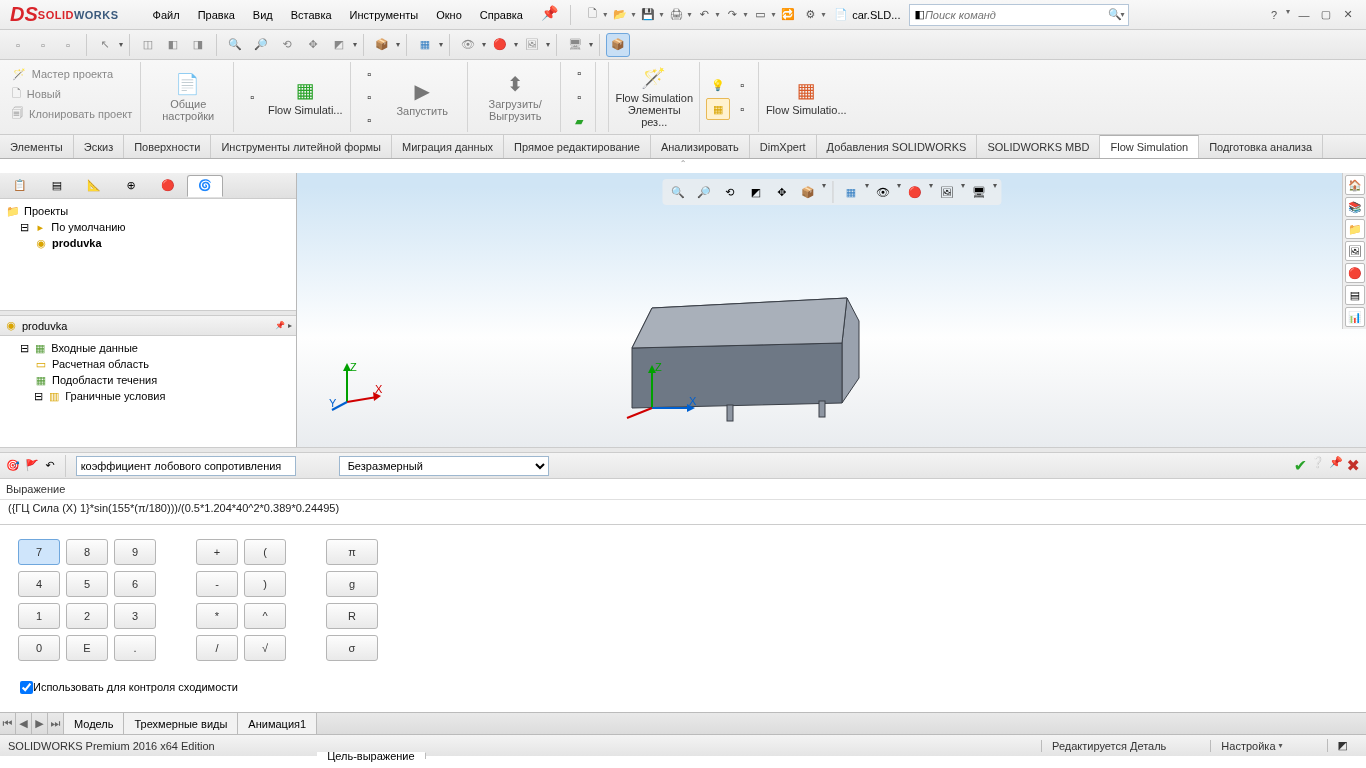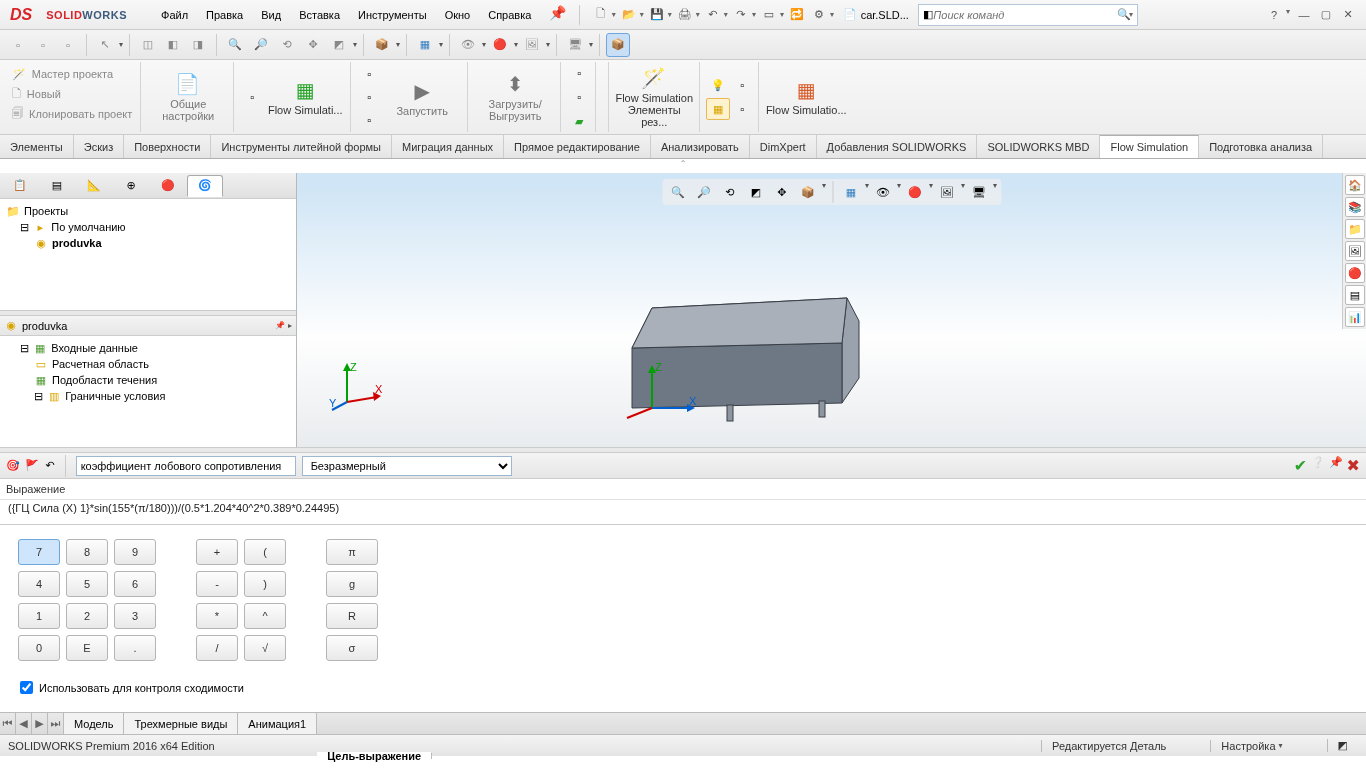--- a/index.html
+++ b/index.html
@@ -1,22 +1,22 @@
 <!DOCTYPE html>
 <html><head>
 <meta charset="utf-8">
 <style>
 * { margin: 0; padding: 0; box-sizing: border-box; font-family: "Segoe UI", Tahoma, sans-serif; font-size: 11px; }
 body { background: #fff; width: 1366px; height: 768px; overflow: hidden; position: relative; }
 
 
 .titlebar { height: 30px; background: linear-gradient(#f8f8f8,#ececec); border-bottom: 1px solid #ccc; display: flex; align-items: center; padding: 0 4px; }
 .logo { display:flex; align-items:center; padding:0 6px; }
-.logo-ds { color:#d9242a; font-weight:bold; font-style:italic; font-size:16px;}
-.logo-text { font-weight:bold; font-size:13px; letter-spacing:0.5px; margin-left:14px;text-align:right;}
+.logo-ds { color:#d9242a; font-weight:bold; font-style:italic; font-size:20px;}
+.logo-text { font-weight:bold; font-size:13px; letter-spacing:0.5px; margin-left:0;text-align:right;}
 .logo-text .solid{color:#d9242a;} .logo-text .works{color:#3b5a7d;}
 .menu { display:flex; margin-left:20px; gap:2px;}
 .menu-item { padding: 4px 8px; border-radius:3px; cursor:default;}
 .pin{ color:#3b7acb; font-size:14px; padding:0 8px;}
 .tb-sep{ width:1px; height:20px; background:#ccc; margin:0 4px;}
 .titlebar-tools{ display:flex; align-items:center; gap:4px; margin-left:8px;}
 .tool-ico{ width:18px; height:18px; display:flex;align-items:center;justify-content:center; color:#555; border-radius:2px;}
 .dd{font-size:8px; color:#666; margin-left:-2px;}
 .filelabel{display:flex;align-items:center;gap:4px;padding:2px 4px;border:1px solid transparent;}
 .search-box{ display:flex;align-items:center;border:1px solid #b5c6d8;background:#fff;height:22px;padding:0 4px;margin-left:4px;width:220px;}
@@ -61,40 +61,40 @@
 .hud-toolbar{position:absolute;top:6px;left:50%;transform:translateX(-50%);display:flex;gap:2px;background:rgba(240,240,240,0.7);padding:2px 4px;border-radius:4px;}
 .hud-btn{width:24px;height:22px;display:flex;align-items:center;justify-content:center;}
 .triad{position:absolute;left:30px;bottom:30px;}
 .right-rail{position:absolute;right:0;top:0;width:24px;display:flex;flex-direction:column;gap:2px;background:#eee;border-left:1px solid #ccc;padding:2px;}
 .rail-btn{width:20px;height:20px;display:flex;align-items:center;justify-content:center;border:1px solid #bbb;background:#fff;border-radius:2px;}
 
 
 .eq-splitter{height:6px;background:#e8e8e8;border-top:1px solid #ccc;border-bottom:1px solid #ccc;}
 .eq-toolbar{height:26px;background:linear-gradient(#f4f4f4,#e6e6e6);border-bottom:1px solid #ccc;display:flex;align-items:center;padding:0 6px;gap:6px;}
 .eq-name{border:1px solid #9db7cf;height:20px;width:220px;padding:0 4px;background:#fff;}
-.eq-select{border:1px solid #9db7cf;height:20px;width:210px;padding:0 4px;background:#fff;}
+.eq-select{border:1px solid #9db7cf;height:20px;width:210px;padding:0 4px;background:#fff;margin-left:37px;}
 .eq-right{margin-left:auto;display:flex;gap:4px;}
 .eq-expr-area{border-bottom:1px solid #ccc;}
 .eq-expr-label{padding:4px 6px;color:#333;}
 .eq-expr{padding:2px 8px 10px 8px;color:#222;border-top:1px solid #e0e0e0;}
 .keypad{padding:14px 18px;display:flex;gap:40px;align-items:flex-start;}
 .key-col{display:grid;grid-template-columns:repeat(3,42px);gap:6px;}
 .key-col.col2{grid-template-columns:repeat(2,42px);}
 .key-col.col2b{grid-template-columns:repeat(2,48px);}
 .key-col.col1{grid-template-columns:52px;}
 .key{height:26px;background:linear-gradient(#fdfdfd,#e9e9e9);border:1px solid #b5b5b5;border-radius:3px;display:flex;align-items:center;justify-content:center;color:#333;}
 .key.active{background:#cfe5fb;border-color:#6fa7dd;}
-.cb-row{padding:6px 20px 18px;display:flex;align-items:center;gap:6px;}
+.cb-row{padding:6px 20px 18px;display:flex;}
 
 
 .bottom-tabs{height:22px;background:linear-gradient(#e9e9e9,#dcdcdc);border-top:1px solid #bbb;display:flex;align-items:stretch;}
 .nav-arrows{display:flex;}
 .nav-ar{width:16px;display:flex;align-items:center;justify-content:center;border-right:1px solid #bbb;color:#666;}
 .btab{padding:3px 10px;border-right:1px solid #bbb;background:#f2f2f2;display:flex;align-items:center;}
-.btab.active{background:#fff;font-weight:bold;border-top:1px solid #fff;margin-top:39px;}
+.btab.active{background:#fff;font-weight:normal;border-top:1px solid #fff;margin-top:39px;}
 
 
 .statusbar{height:22px;background:linear-gradient(#f4f4f4,#e4e4e4);border-top:1px solid #bbb;display:flex;align-items:center;padding:0 8px;color:#333;}
 .status-right{margin-left:auto;display:flex;align-items:center;gap:10px;}
 .status-seg{border-left:1px solid #bbb;padding:0 10px;height:100%;display:flex;align-items:center;margin-left:24px;}
 
 svg{display:block;}
 .caret{font-size:8px;color:#555;}
 </style>
 </head>

